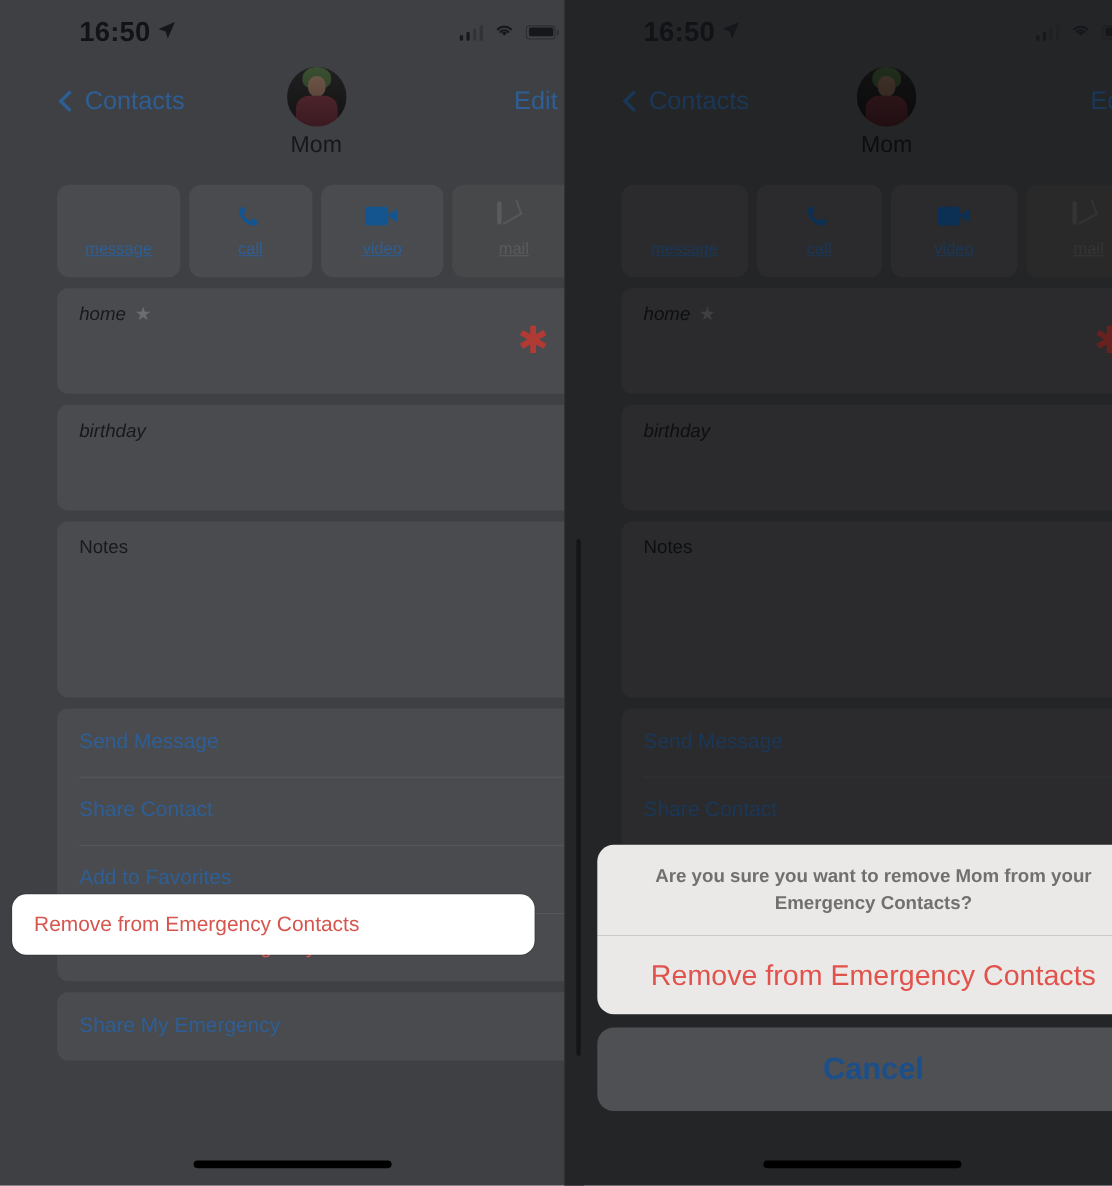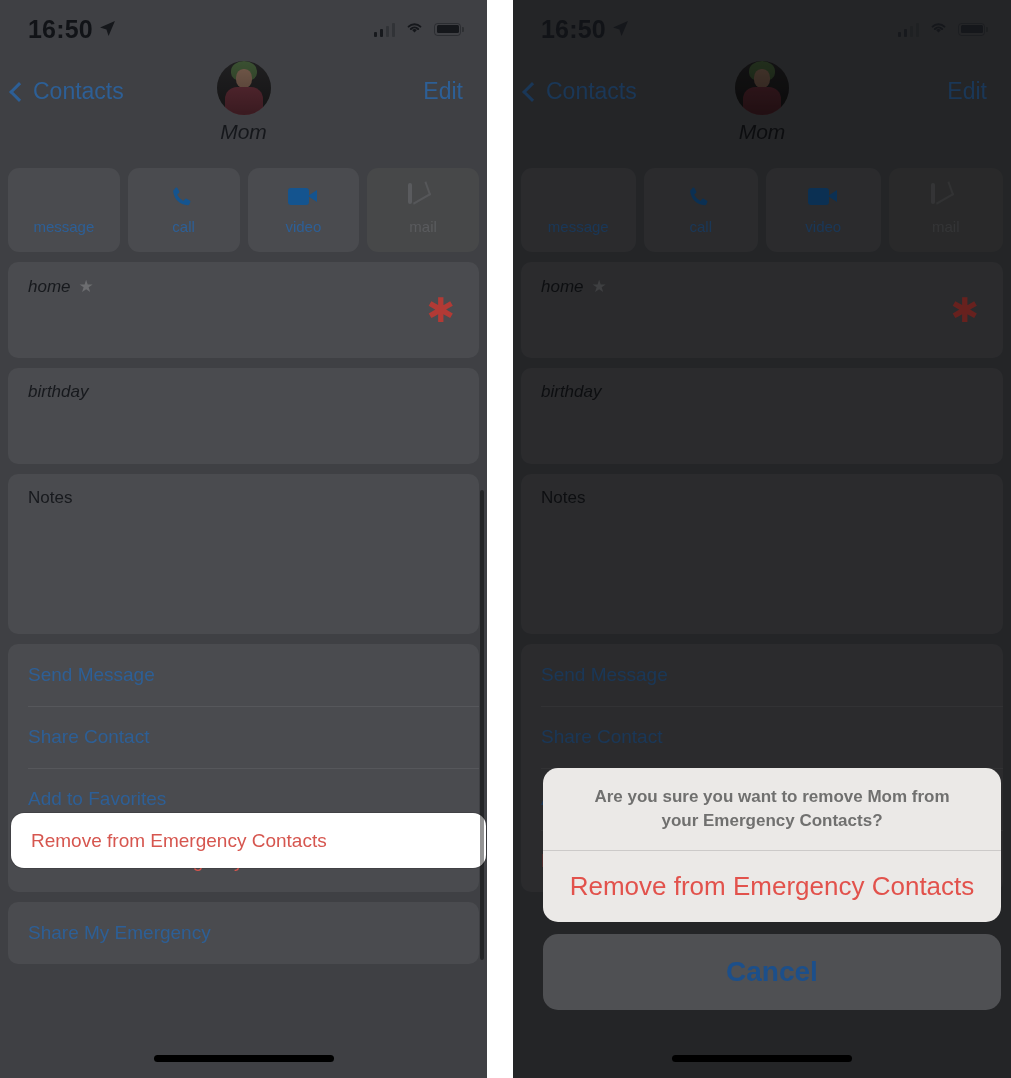--- a/index.html
+++ b/index.html
@@ -7,21 +7,21 @@
     width:1011px;height:1078px;
     font-family:"Liberation Sans","DejaVu Sans",sans-serif;
     -webkit-font-smoothing:antialiased;
     overflow:hidden;
   }
   .stage{position:relative;width:1011px;height:1078px;background:#fff;}
 
   
   .phone{
     position:absolute;top:0;height:1078px;width:487px;
-    background:#3f4044;overflow:hidden;
+    background:#3f4044;overflow:hidden;padding-left:44px;
   }
   .phone.left{left:0;}
   .phone.right{left:513px;width:498px;}
 
   
   .dim-veil{
     position:absolute;left:0;top:0;width:100%;height:100%;
     background:rgba(0,0,0,0.42);z-index:40;pointer-events:none;
   }
 
@@ -66,42 +66,42 @@
   .chev{
     width:11px;height:11px;border-left:3px solid #2d5f96;border-bottom:3px solid #2d5f96;
     transform:rotate(45deg);margin-right:3px;
   }
   .nav-edit{
     position:absolute;right:24px;top:20px;
     color:#2d5f96;font-size:23px;cursor:pointer;
   }
   .nav-center{
     position:absolute;left:0;right:0;top:3px;
-    display:flex;flex-direction:column;align-items:center;gap:5px;font-style:italic;
+    display:flex;flex-direction:column;align-items:center;gap:5px;
   }
   .avatar{
     width:54px;height:54px;border-radius:50%;overflow:hidden;
     background:#2b2a2c;position:relative;
   }
   .avatar .hair{position:absolute;left:14px;top:0;width:26px;height:20px;background:#4e6b42;border-radius:50% 50% 40% 40%;}
   .avatar .face{position:absolute;left:19px;top:8px;width:16px;height:19px;background:#9a7763;border-radius:45%;}
   .avatar .body{position:absolute;left:8px;top:26px;width:38px;height:28px;background:#7e3a47;border-radius:12px 12px 0 0;}
   .avatar .shade{position:absolute;inset:0;background:linear-gradient(180deg,rgba(0,0,0,.25),rgba(0,0,0,.55));}
   .contact-name{font-size:21px;color:#15171b;}
 
   
   .actions{
     display:flex;gap:8px;padding:0 8px;box-sizing:border-box;
   }
   .act{
     flex:1;height:84px;border-radius:11px;background:#4a4b4f;
     display:flex;flex-direction:column;align-items:center;justify-content:center;gap:9px;
     cursor:pointer;
   }
-  .act .lbl{font-size:15px;color:#2d5f96;}
+  .act .lbl{font-size:15px;color:#2d5f96;text-decoration:underline;}
   .act.disabled{background:#474849;}
   .act.disabled .lbl{color:#5a5b5e;}
   .ic{width:30px;height:24px;position:relative;}
 
   
   .ic-msg{background:#14548f;border-radius:50% 50% 50% 8px/55% 55% 55% 12px;width:29px;height:23px;}
   
   .ic-phone svg{display:block;}
   
   .ic-video .vbody{position:absolute;left:0;top:3px;width:21px;height:17px;background:#14548f;border-radius:3px;}

